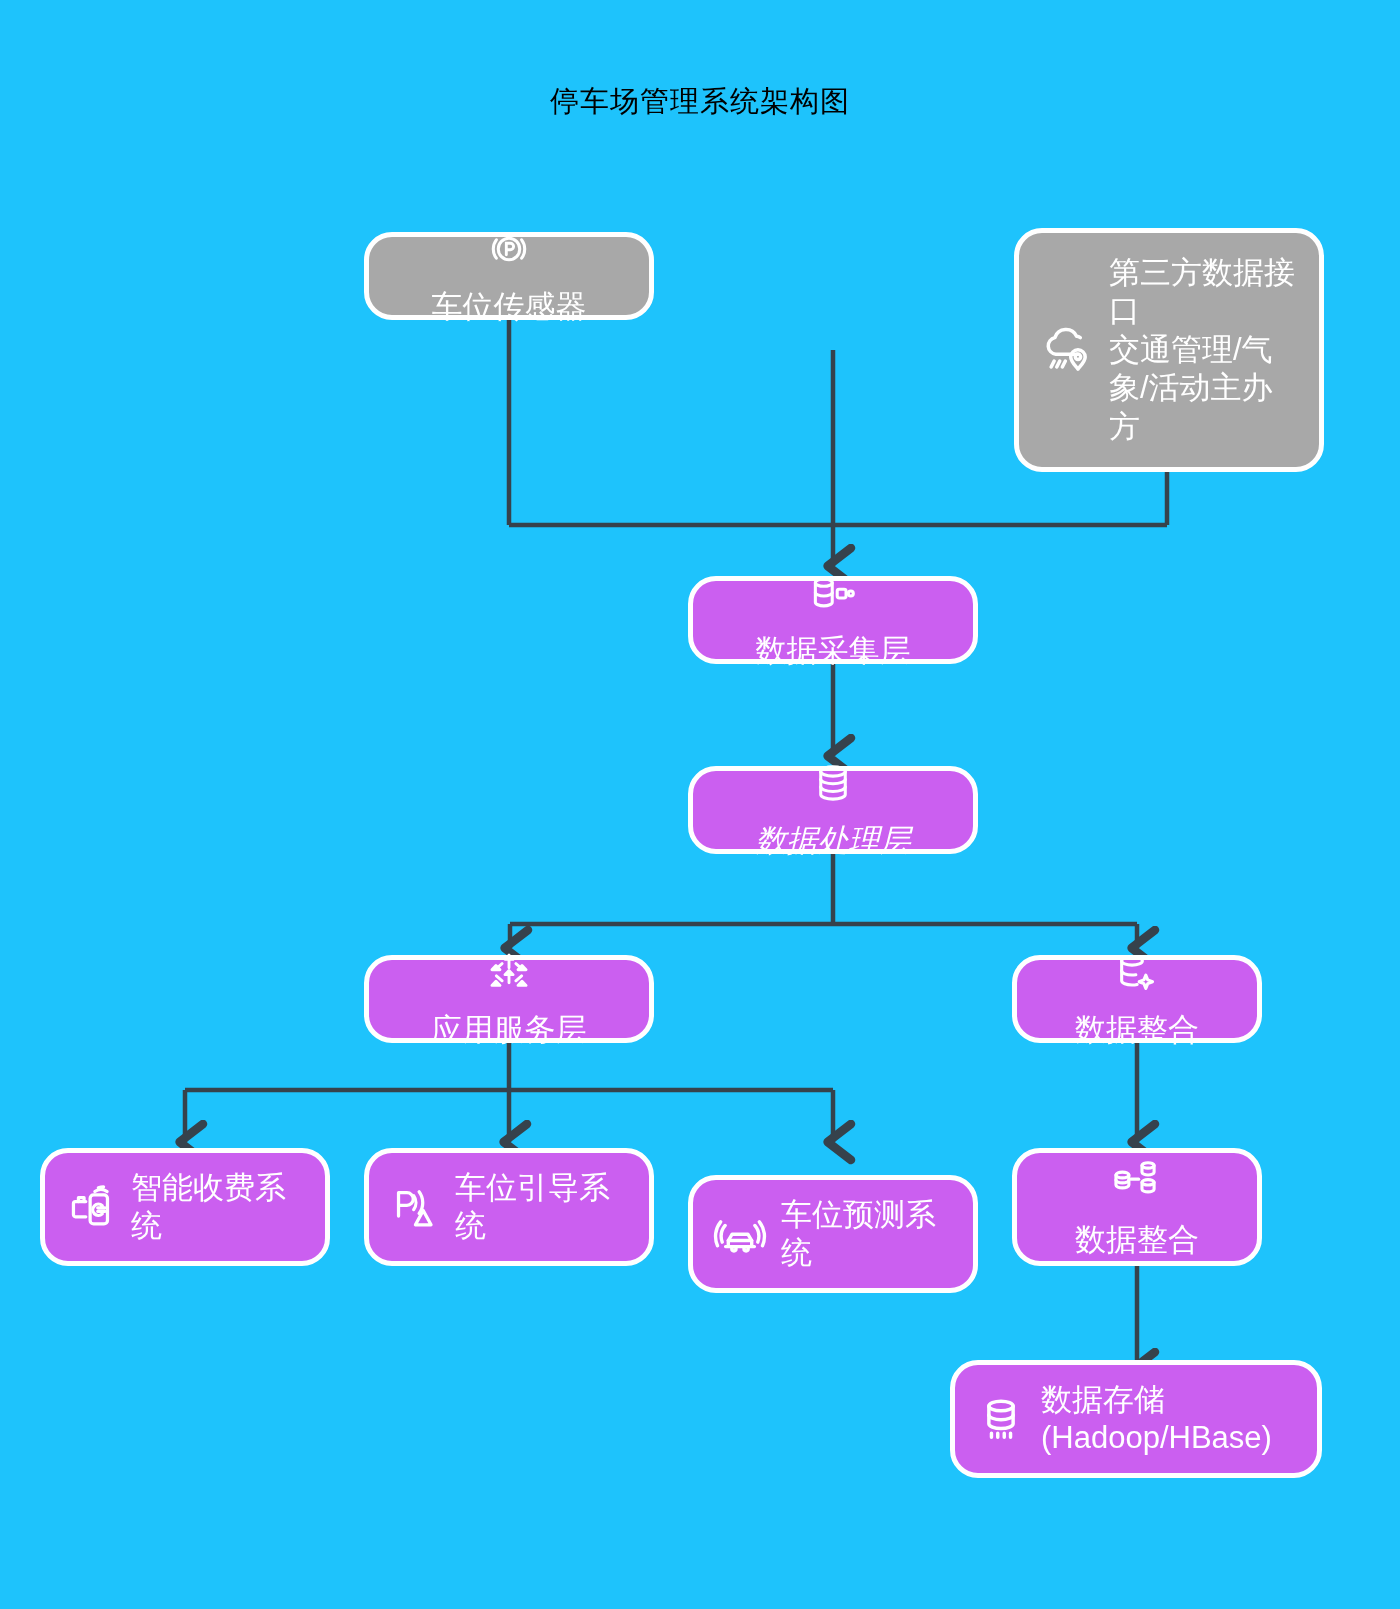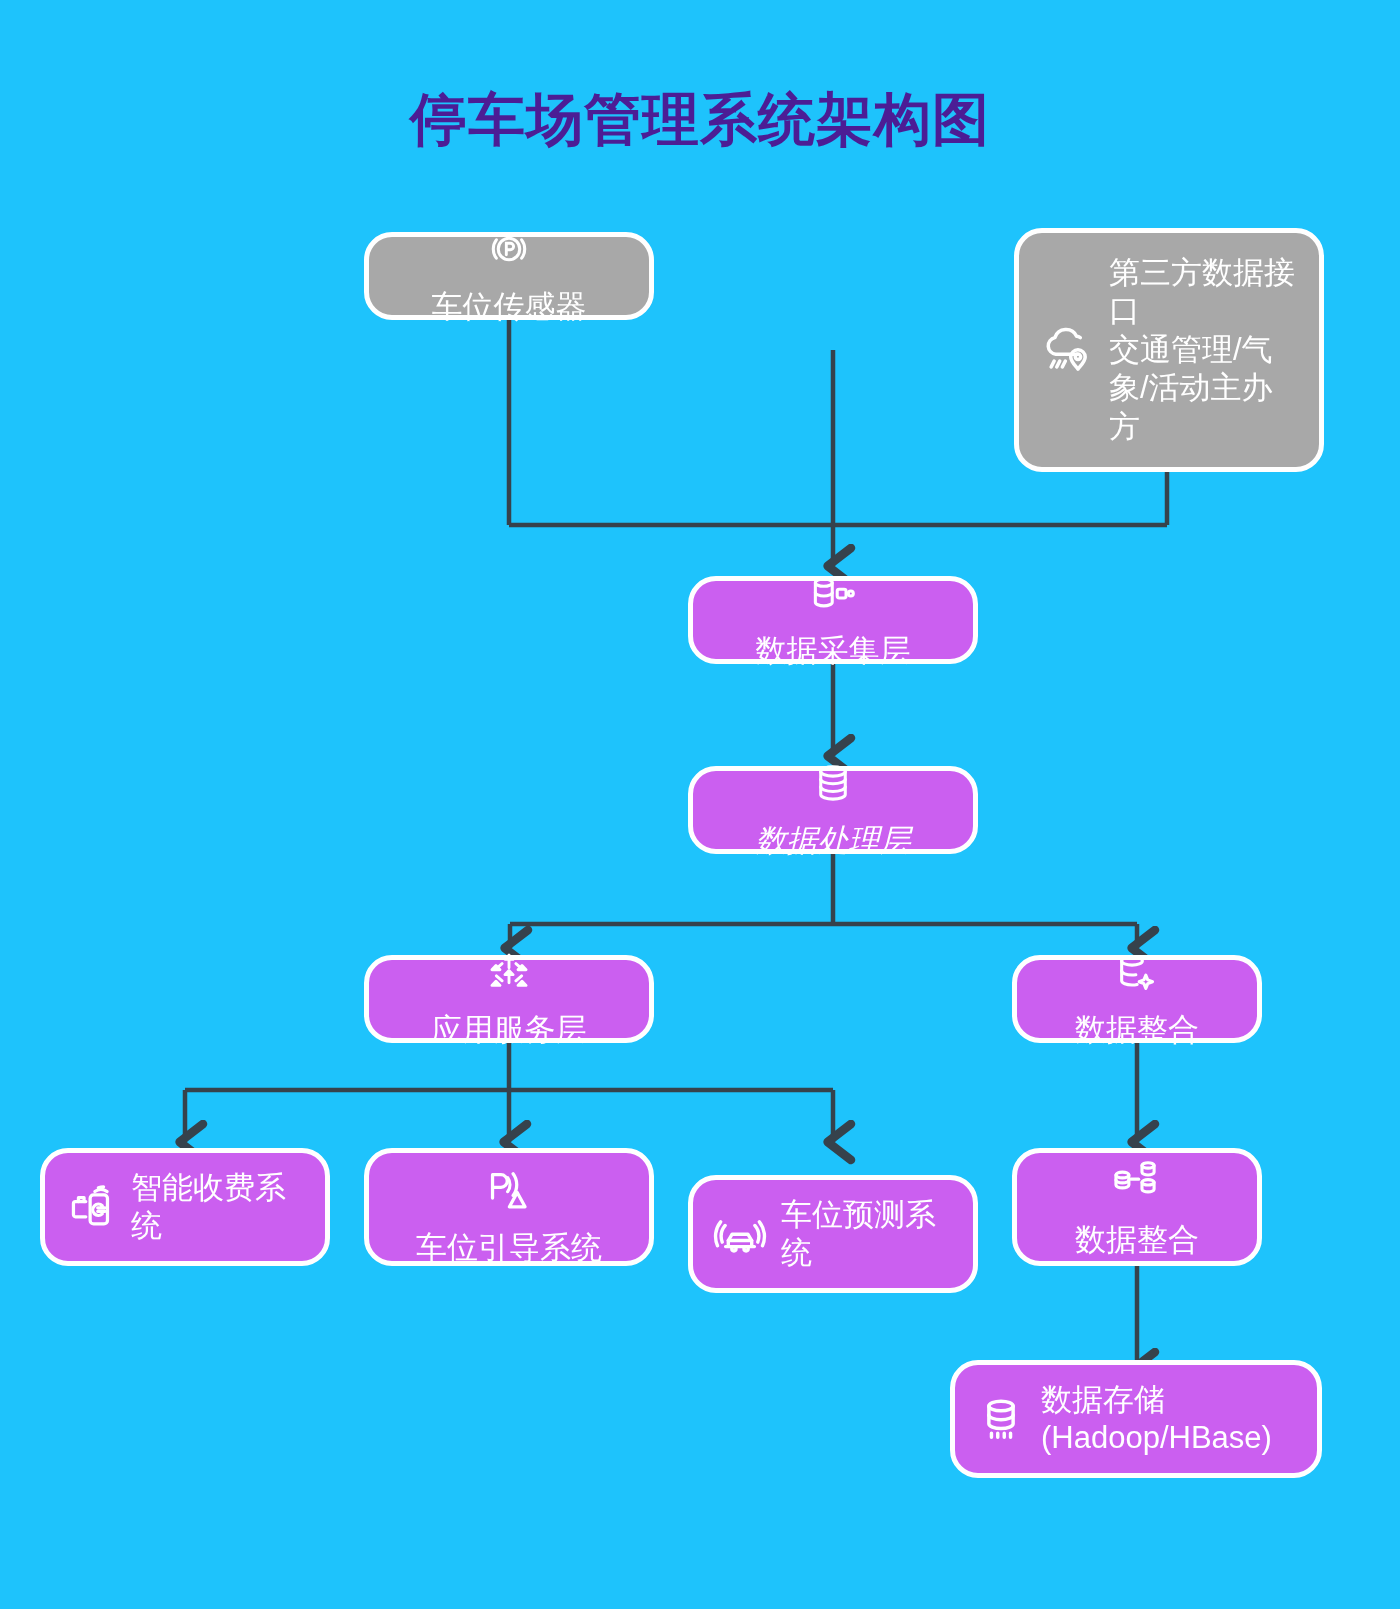--- a/index.html
+++ b/index.html
@@ -10,25 +10,24 @@
     overflow:hidden;
     position:relative;
   }
   #diagram-root{position:absolute;inset:0;}
   #edge-layer{position:absolute;left:0;top:0;width:1400px;height:1609px;}
 
   .diagram-title{
     position:absolute;
     left:0;top:82px;width:1400px;
     text-align:center;
-    font-size:57px;
-    color:#4c1d95;
+    font-size:29px;
+    color:#000000;
     letter-spacing:1px;
     white-space:nowrap;
-    font-weight:bold;
   }
 
   .node{
     position:absolute;
     box-sizing:border-box;
     display:flex;
     align-items:center;
     justify-content:flex-start;
     gap:14px;
     padding:10px 20px;
@@ -156,21 +155,21 @@
     <svg class="ico" width="52" height="52" viewBox="0 0 24 24" fill="none" stroke="#fff" stroke-width="1.5" stroke-linecap="round" stroke-linejoin="round">
       <rect x="11.6" y="6.4" width="8" height="13.4" rx="1.6"></rect>
       <path d="M13.8 4.9a4.4 4.4 0 0 1 5.6 0M15.4 3.1a7 7 0 0 1 2.4-.4"></path>
       <path d="M17.2 11.4a2.6 2.6 0 1 0 0 3.8M15.1 12.4h3.4M15.1 14h3.4"></path>
       <path d="M9.6 9.5H4.8a.9.9 0 0 0-.9.9v5.2a.9.9 0 0 0 .9.9h4.8"></path>
       <path d="M6.2 9.5V7.7h2.6v1.8"></path>
     </svg>
     <span class="lbl">智能收费系统</span>
   </div>
 
-  <div class="node purple" style="left:364px;top:1148px;width:290px;height:118px;flex-direction:column;">
+  <div class="node purple" style="left:364px;top:1148px;width:290px;height:118px;">
     <svg class="ico" width="52" height="52" viewBox="0 0 24 24" fill="none" stroke="#fff" stroke-width="1.5" stroke-linecap="round" stroke-linejoin="round">
       <path d="M4.4 16.2V5.4h3.9a2.9 2.9 0 0 1 0 5.8H4.4"></path>
       <path d="M11.4 6.8a5.5 5.5 0 0 1 0 6.4M13.9 5a8.3 8.3 0 0 1 0 10"></path>
       <path d="M12.2 20.2h7.2l-3.6-6.6z"></path>
     </svg>
     <span class="lbl">车位引导系统</span>
   </div>
 
   <div class="node purple" style="left:688px;top:1148px;width:290px;height:118px;margin-top:27px;">
     <svg class="ico" width="54" height="54" viewBox="0 0 24 24" fill="none" stroke="#fff" stroke-width="1.5" stroke-linecap="round" stroke-linejoin="round">

